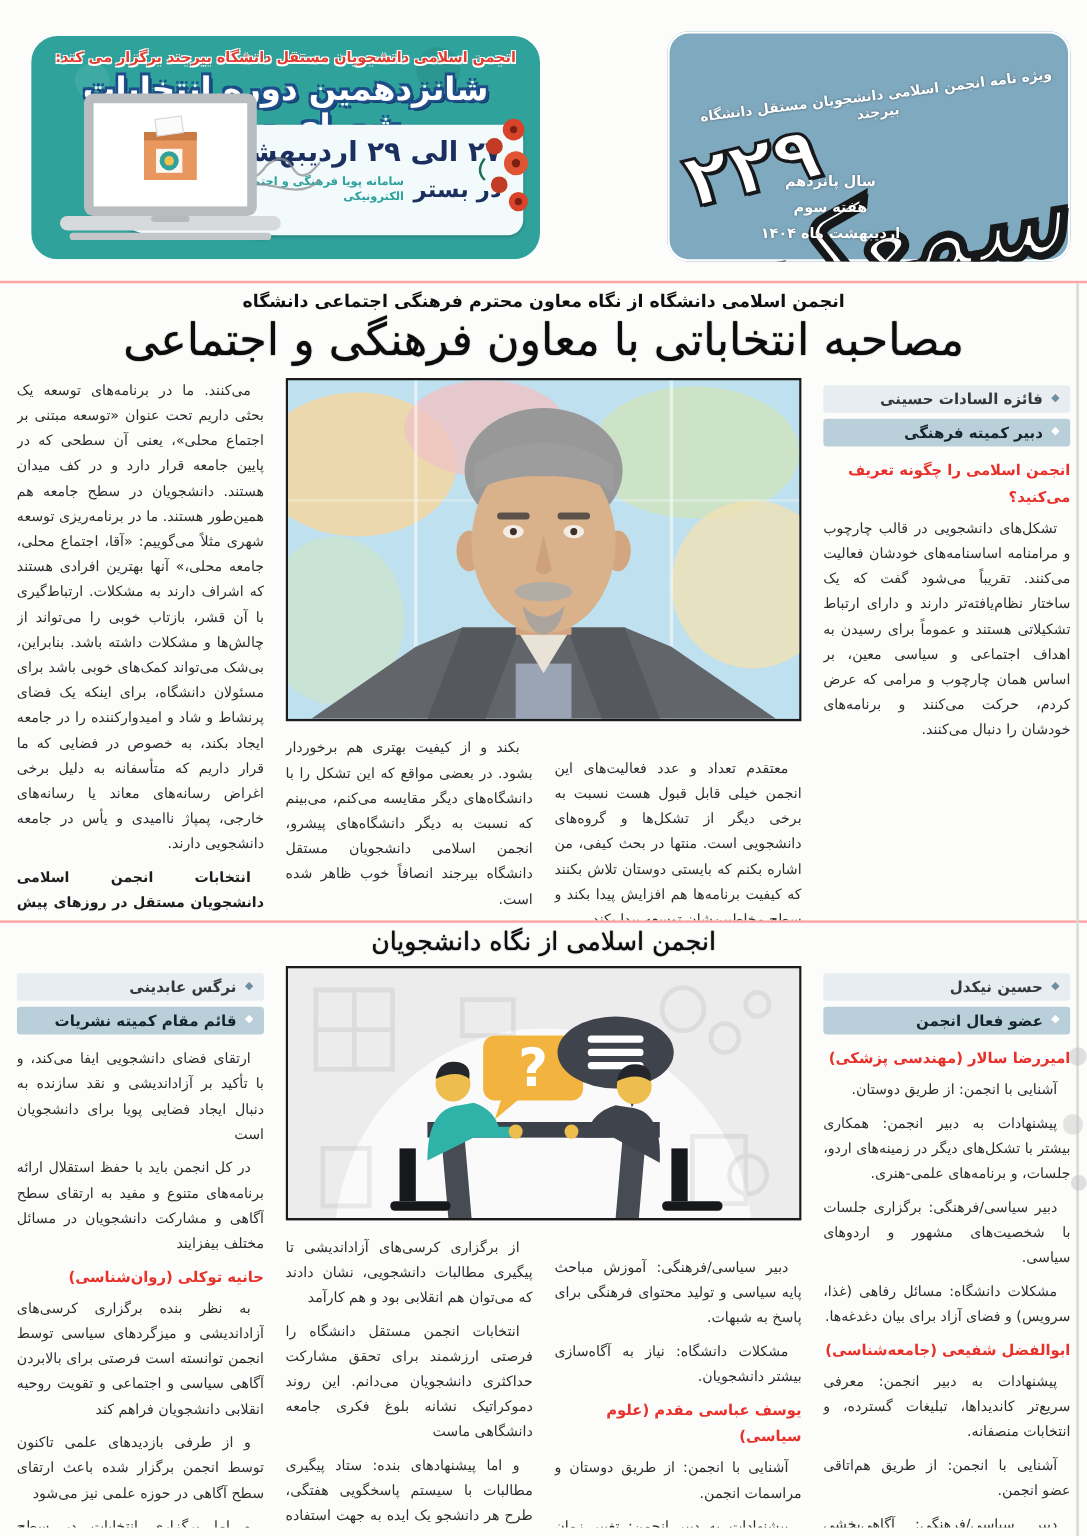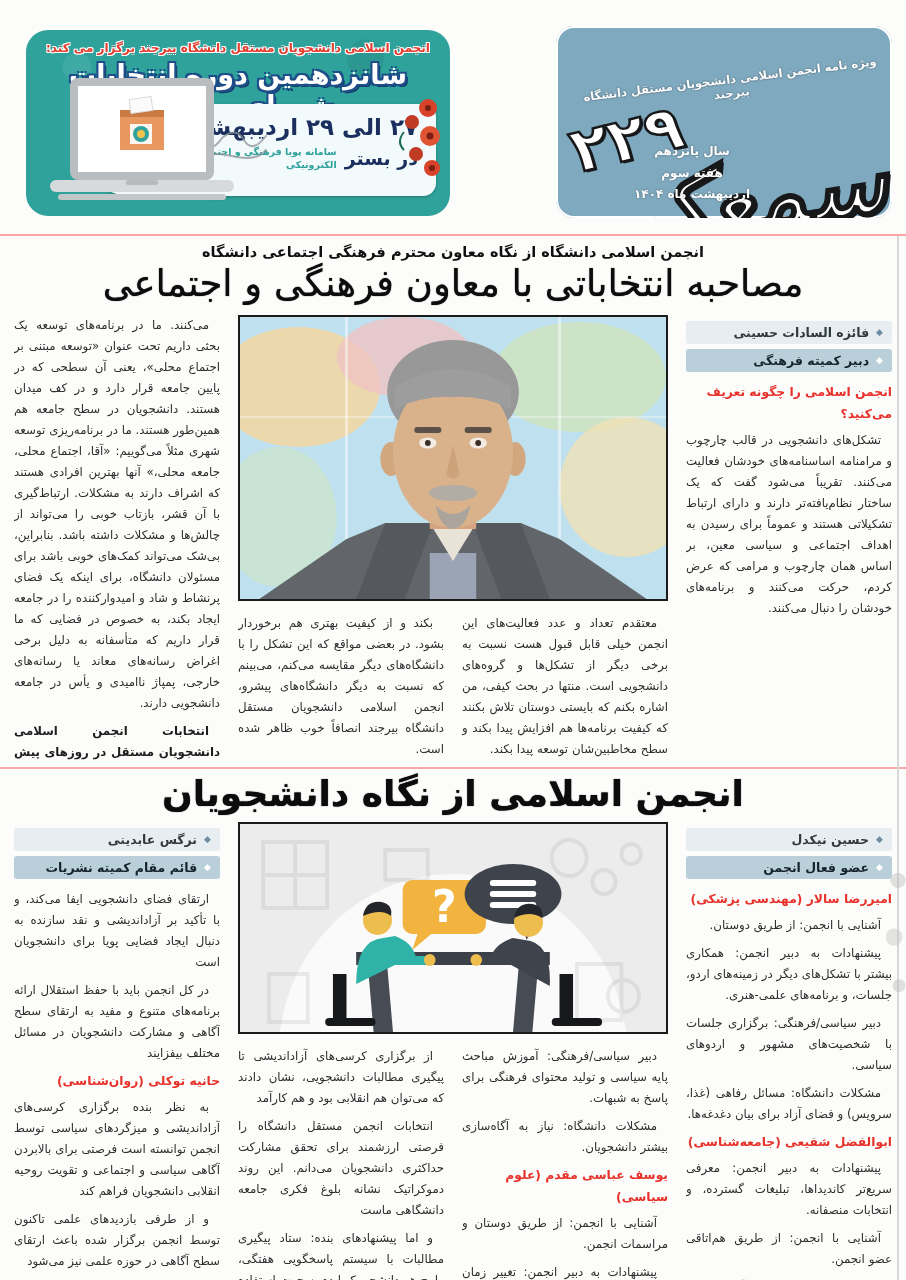--- a/index.html
+++ b/index.html
@@ -70,35 +70,35 @@
   }
   .mast-info{
     position:absolute;left:78px;bottom:12px;text-align:center;
     font-size:12px;font-weight:bold;color:#fff;line-height:1.8;
     text-shadow:0 0 2px rgba(0,0,0,.5);
   }
   
   .art{position:relative;border-top:2px solid #fca5a5;}
   .kicker{text-align:center;font-weight:bold;font-size:14.5px;color:#101010;margin:8px 0 0;}
   .headline1{text-align:center;font-weight:400;font-size:37px;color:#0c0c0c;margin:2px 0 10px;letter-spacing:-1.5px;text-shadow:0 0 1px #0c0c0c;}
-  .headline2{text-align:center;font-weight:700;font-size:36px;color:#0c0c0c;margin:4px 0 8px;letter-spacing:-1.5px;text-shadow:0 0 1px #0c0c0c;}
+  .headline2{text-align:center;font-weight:400;font-size:21px;color:#0c0c0c;margin:4px 0 8px;letter-spacing:-1.5px;text-shadow:0 0 1px #0c0c0c;}
   .cols1{
     display:grid;grid-template-columns:repeat(4,1fr);grid-template-rows:298px 1fr;
     grid-template-areas:"r ph ph l" "r c3 c2 l";
     column-gap:18px;padding:0 14px;height:452px;overflow:hidden;direction:rtl;
   }
   .cols2{
     display:grid;grid-template-columns:repeat(4,1fr);grid-template-rows:224px 1fr;
     grid-template-areas:"r il il l" "r c3 c2 l";
     column-gap:18px;padding:0 14px;height:468px;overflow:hidden;direction:rtl;
   }
   .aR{grid-area:r;overflow:hidden;}
   .aPh{grid-area:ph;overflow:hidden;}
   .aIl{grid-area:il;overflow:hidden;}
-  .a3{grid-area:c3;overflow:hidden;}
+  .a3{grid-area:c3;overflow:hidden;margin-top:17px;}
   .a2{grid-area:c2;overflow:hidden;}
   .aL{grid-area:l;overflow:hidden;}
   .photo-frame{height:282px;border:2px solid #1b1b1b;background:#c2e2ee;margin-bottom:10px;}
   .illus-frame{height:208px;border:2px solid #1b1b1b;background:#ececec;margin-bottom:10px;}
   .photo-frame svg,.illus-frame svg{display:block;width:100%;height:100%;}
   
   .byline{display:flex;flex-direction:column;gap:5px;margin:6px 0 10px;}
   .bl{display:flex;align-items:center;gap:7px;padding:4px 9px;font-size:12.5px;font-weight:bold;border-radius:3px;}
   .bl .dm{font-size:9px;line-height:1;}
   .bl1{background:#e7edf0;color:#303a40;}

